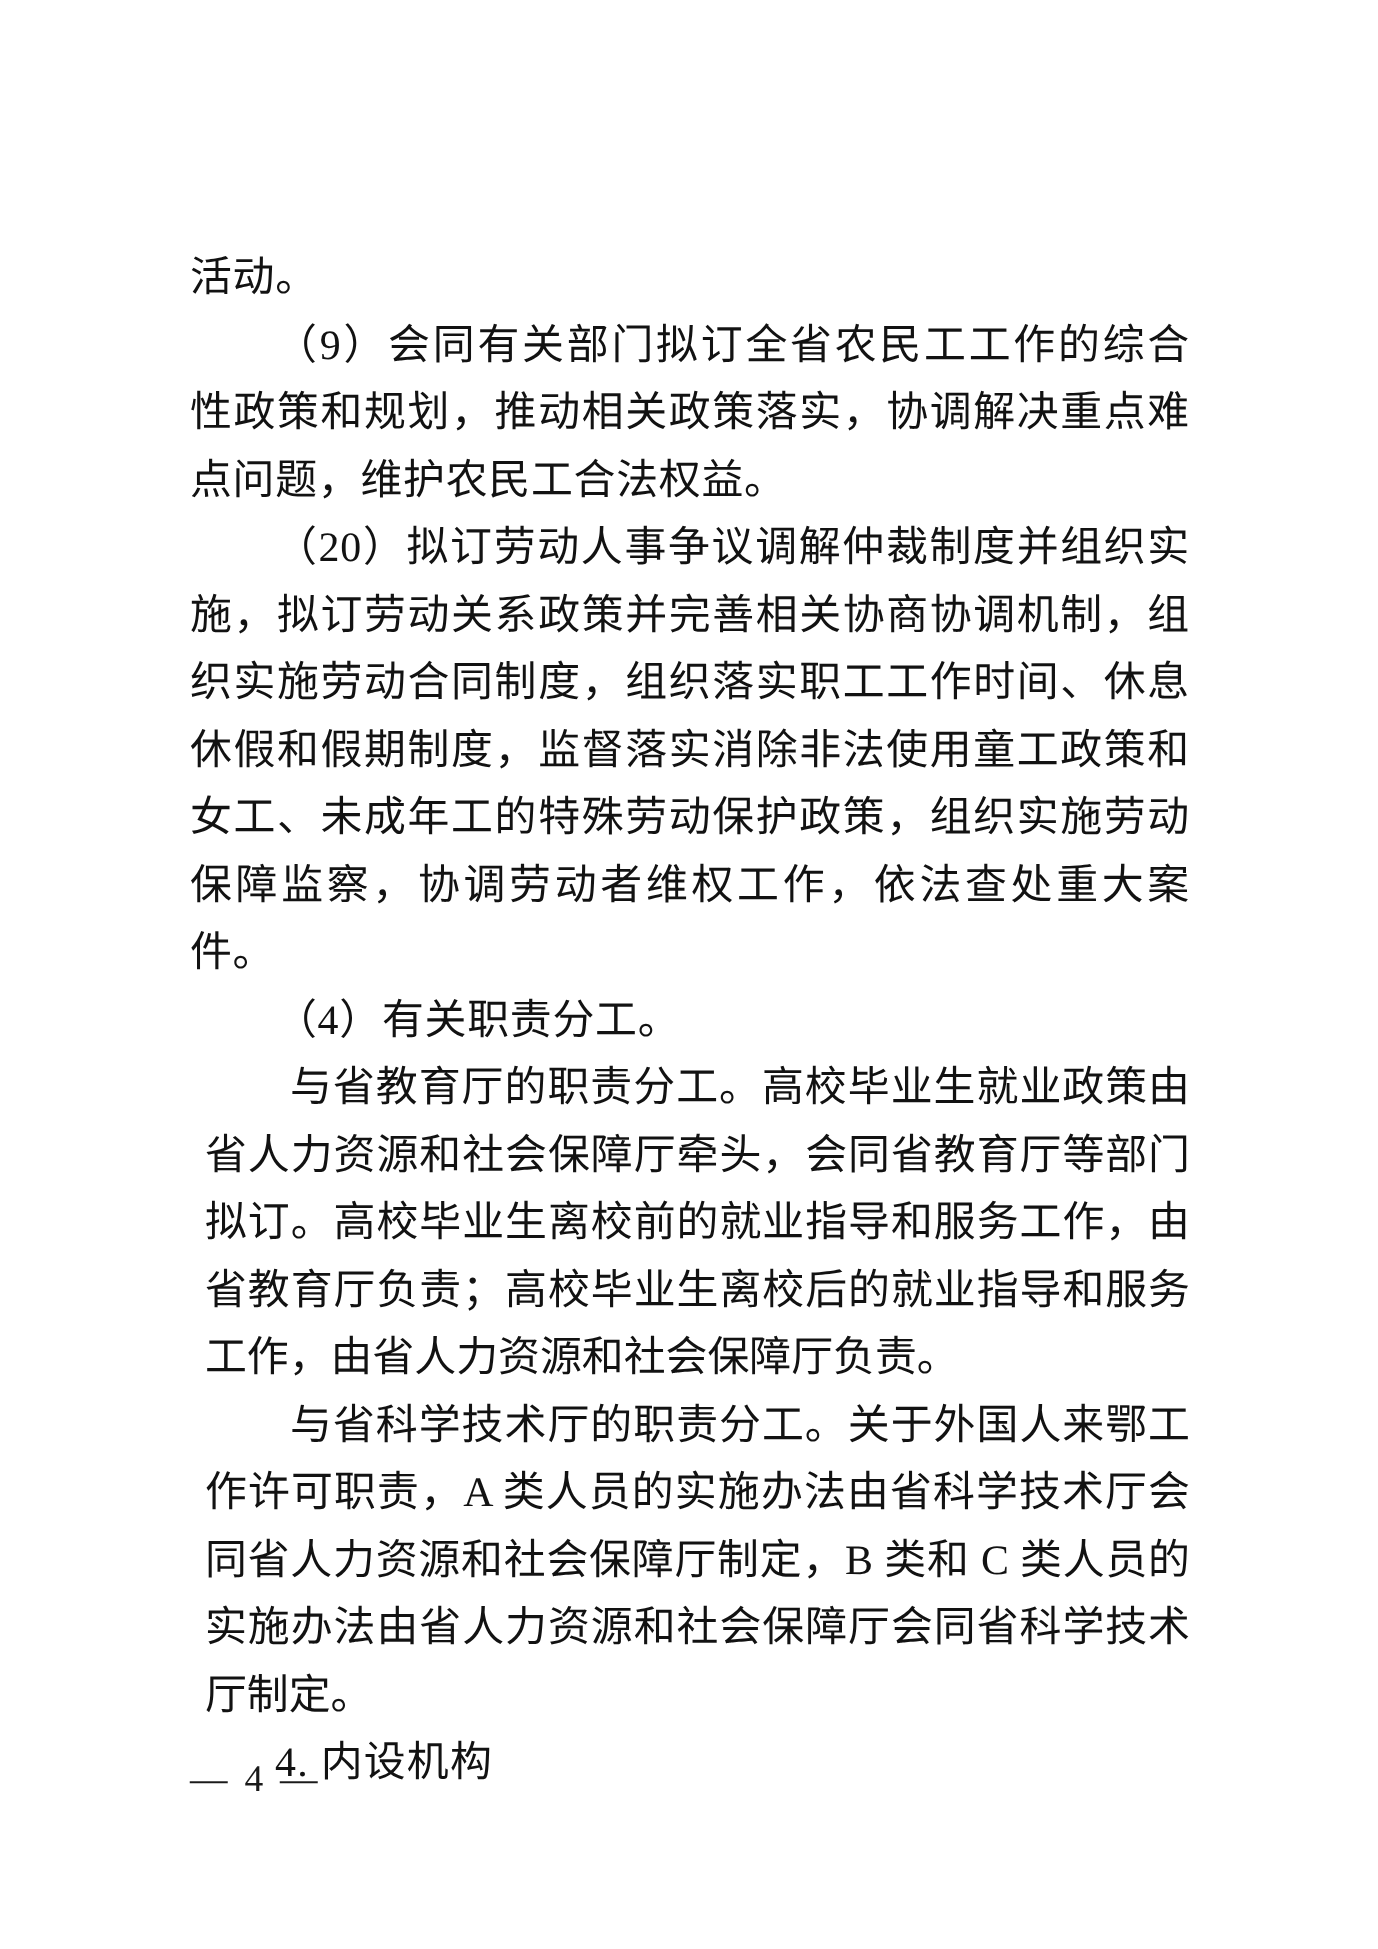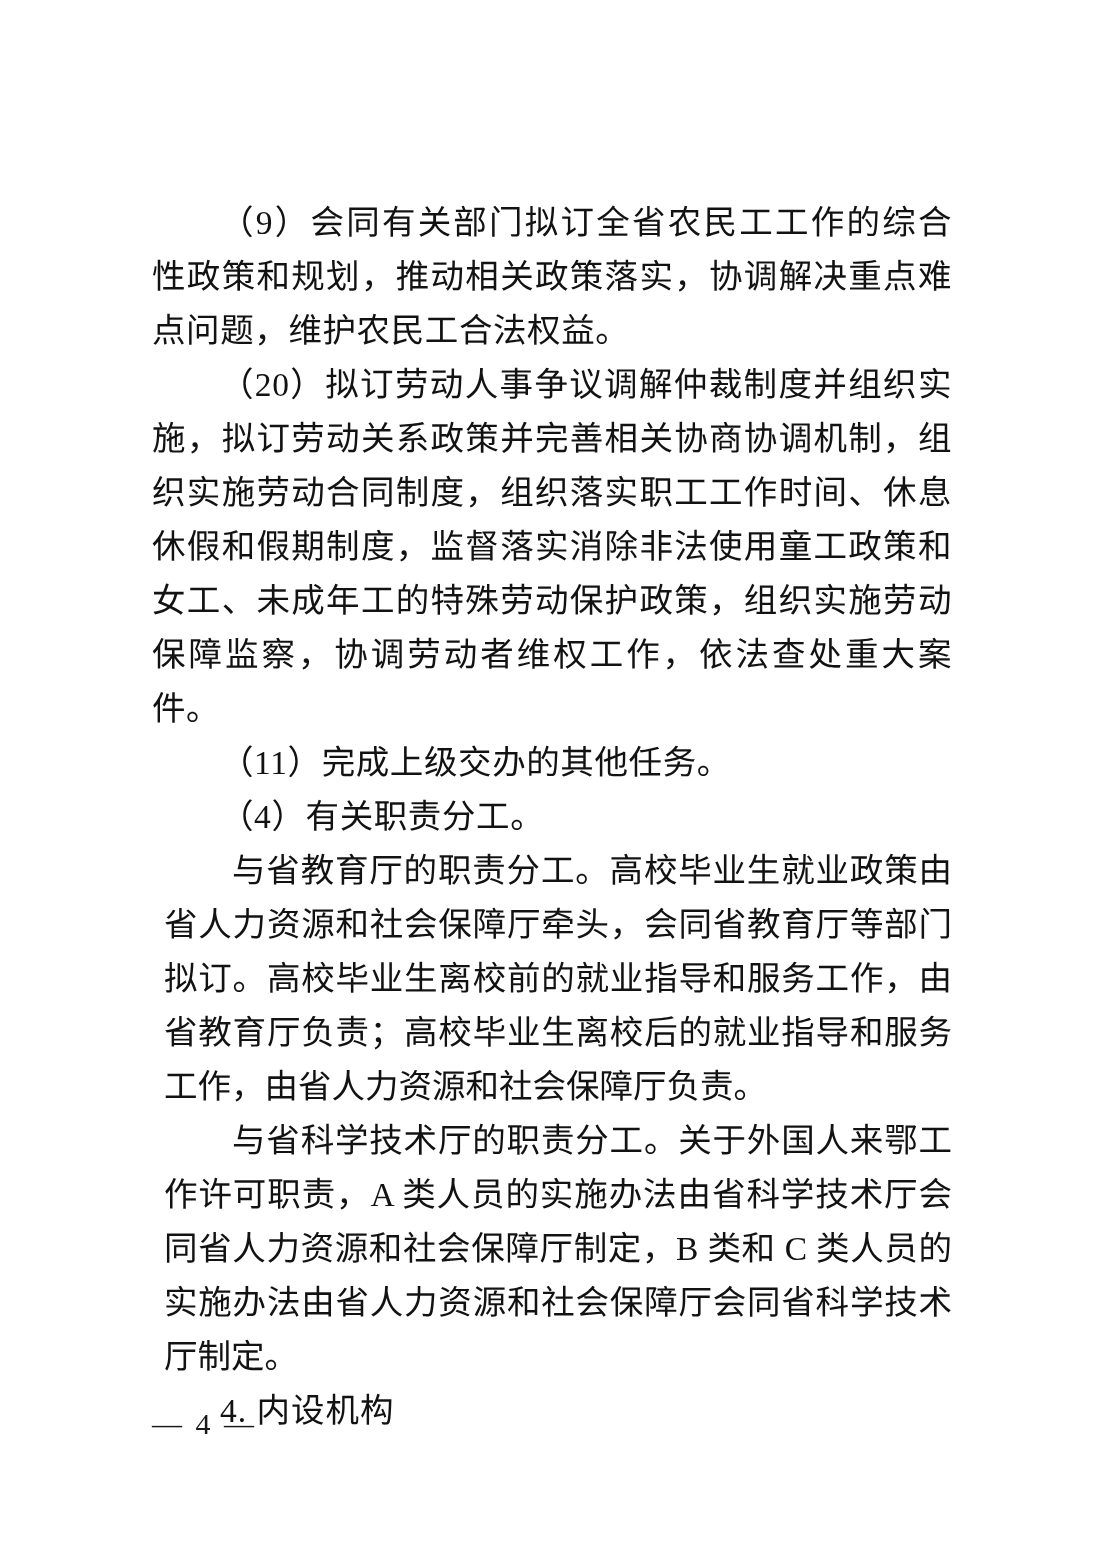--- a/index.html
+++ b/index.html
@@ -72,26 +72,26 @@
     white-space: pre;
   }
 </style>
 </head>
 <body>
 
 <div class="page">
 
   <div class="doc-body">
 
+    <p class="para">活动。</p>
 
     <p class="para indent">（9）会同有关部门拟订全省农民工工作的综合性政策和规划，推动相关政策落实，协调解决重点难点问题，维护农民工合法权益。</p>
 
     <p class="para indent">（20）拟订劳动人事争议调解仲裁制度并组织实施，拟订劳动关系政策并完善相关协商协调机制，组织实施劳动合同制度，组织落实职工工作时间、休息休假和假期制度，监督落实消除非法使用童工政策和女工、未成年工的特殊劳动保护政策，组织实施劳动保障监察，协调劳动者维权工作，依法查处重大案件。</p>
 
-    <p class="para indent">（11）完成上级交办的其他任务。</p>
 
     <p class="para indent">（4）有关职责分工。</p>
 
     <p class="para indent tight">与省教育厅的职责分工。高校毕业生就业政策由省人力资源和社会保障厅牵头，会同省教育厅等部门拟订。高校毕业生离校前的就业指导和服务工作，由省教育厅负责；高校毕业生离校后的就业指导和服务工作，由省人力资源和社会保障厅负责。</p>
 
     <p class="para indent tight">与省科学技术厅的职责分工。关于外国人来鄂工作许可职责，A 类人员的实施办法由省科学技术厅会同省人力资源和社会保障厅制定，B 类和 C 类人员的实施办法由省人力资源和社会保障厅会同省科学技术厅制定。</p>
 
     <p class="para section">4.  内设机构</p>
 
   </div>

